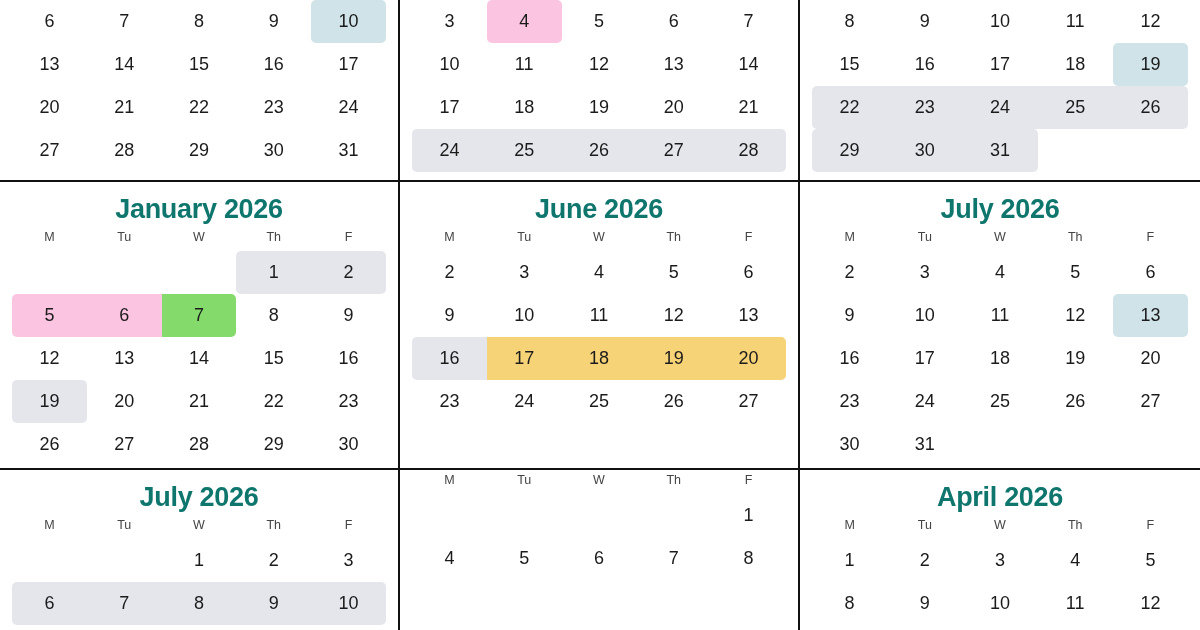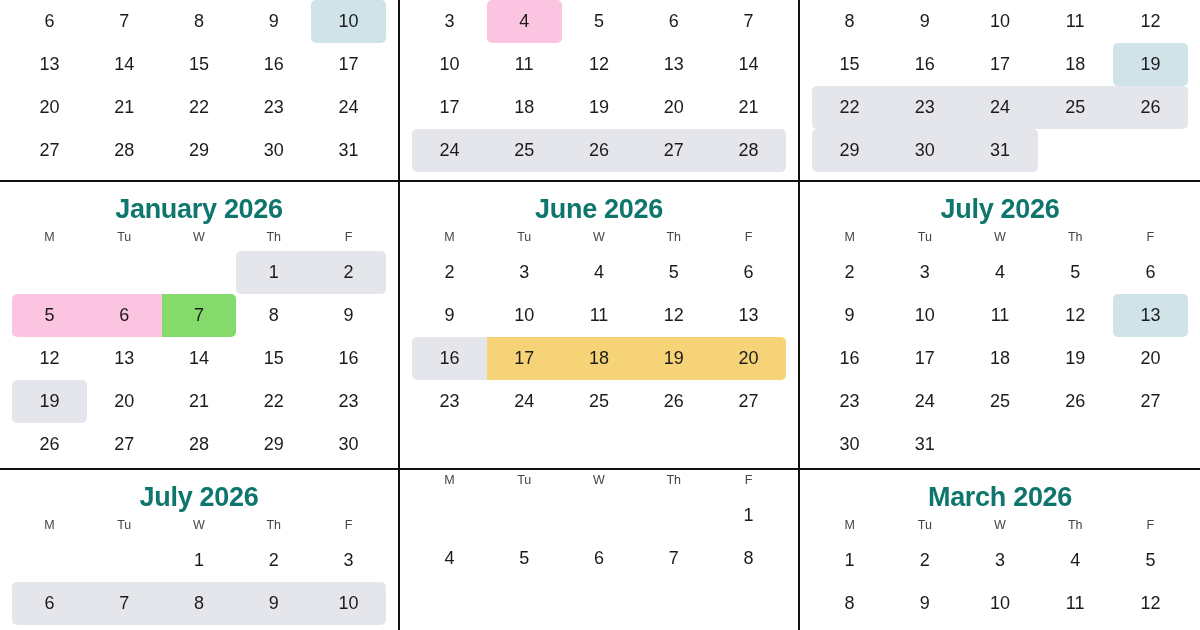--- a/index.html
+++ b/index.html
@@ -356,21 +356,21 @@
         <div class="week">
           <div class="day"><span class="lbl">4</span></div>
           <div class="day"><span class="lbl">5</span></div>
           <div class="day"><span class="lbl">6</span></div>
           <div class="day"><span class="lbl">7</span></div>
           <div class="day"><span class="lbl">8</span></div>
         </div>
       </div>
     </div>
     <div class="month col3 row3">
-      <div class="month-title">March 2026</div>
+      <div class="month-title">April 2026</div>
       <div class="dow-row">
         <div class="dow">M</div>
         <div class="dow">Tu</div>
         <div class="dow">W</div>
         <div class="dow">Th</div>
         <div class="dow">F</div>
       </div>
       <div class="weeks">
         <div class="week">
           <div class="day"><span class="lbl">1</span></div>

